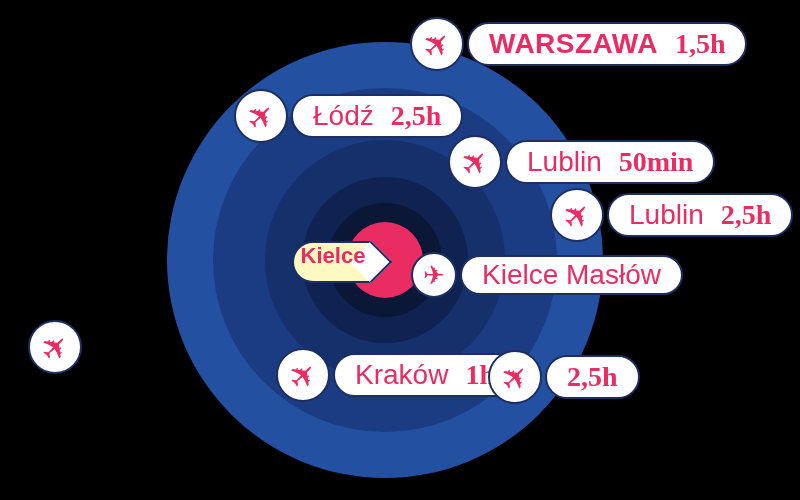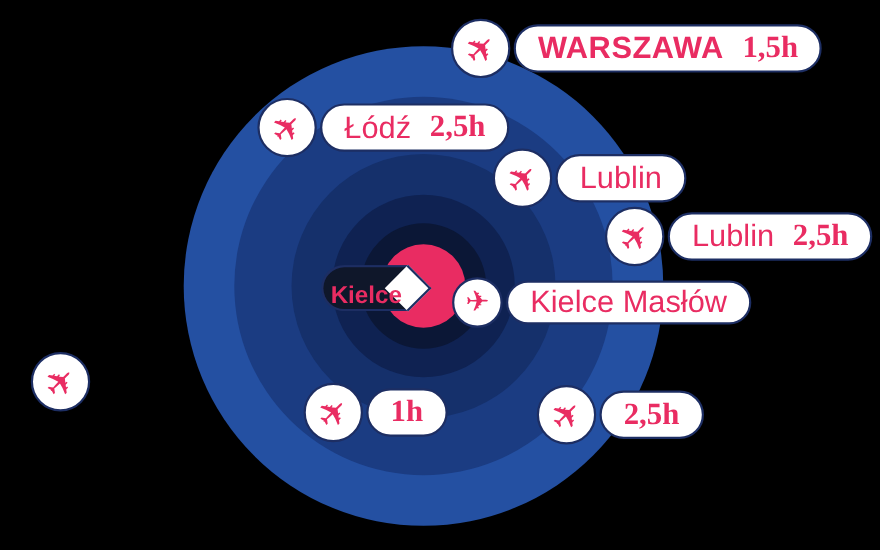--- a/index.html
+++ b/index.html
@@ -45,23 +45,23 @@
   .d-radom    { left:448px; top:135px; }
   .d-lublin   { left:550px; top:188px; }
   .d-maslow   { left:411px; top:252px; }
   .d-katowice { left:28px;  top:320px; }
   .d-krakow   { left:276px; top:348px; }
   .d-rzeszow  { left:488px; top:350px; }
 
   
   .kielce-tag {
     position:absolute; left:292px; top:241px; width:80px; height:42px;
-    background:#0f172a; border:2px solid #1d2e63; border-right:none;
+    background:#fef9c3; border:2px solid #1d2e63; border-right:none;
     border-radius:21px 0 0 21px; box-sizing:border-box; z-index:5;
-    display:flex; align-items:flex-end; justify-content:center;
+    display:flex; align-items:flex-start; justify-content:center;
   }
   .kielce-tag .arrow {
     position:absolute; right:-14px; top:50%; width:28px; height:28px;
     background:#fff; border-top:2px solid #1d2e63; border-right:2px solid #1d2e63;
     transform:translateY(-50%) rotate(45deg); z-index:-0;
   }
   .kielce-tag .tag-text {
     position:relative; z-index:2; color:#e92c62; font-size:22px; font-weight:700;
   }
 </style>
@@ -96,20 +96,21 @@
       <span class="time">2,5h</span>
     </div>
   </div>
 
   <div class="dest d-radom">
     <div class="badge">
       <span class="plane">✈</span>
     </div>
     <div class="pill">
       <span class="city">Lublin</span>
+      <span class="time">50min</span>
     </div>
   </div>
 
   <div class="dest d-lublin">
     <div class="badge">
       <span class="plane">✈</span>
     </div>
     <div class="pill">
       <span class="city">Lublin</span>
       <span class="time">2,5h</span>
@@ -129,20 +130,21 @@
     <div class="badge">
       <span class="plane">✈</span>
     </div>
   </div>
 
   <div class="dest d-krakow">
     <div class="badge">
       <span class="plane">✈</span>
     </div>
     <div class="pill">
+      <span class="city">Kraków</span>
       <span class="time">1h</span>
     </div>
   </div>
 
   <div class="dest d-rzeszow">
     <div class="badge">
       <span class="plane">✈</span>
     </div>
     <div class="pill">
       <span class="time">2,5h</span>

